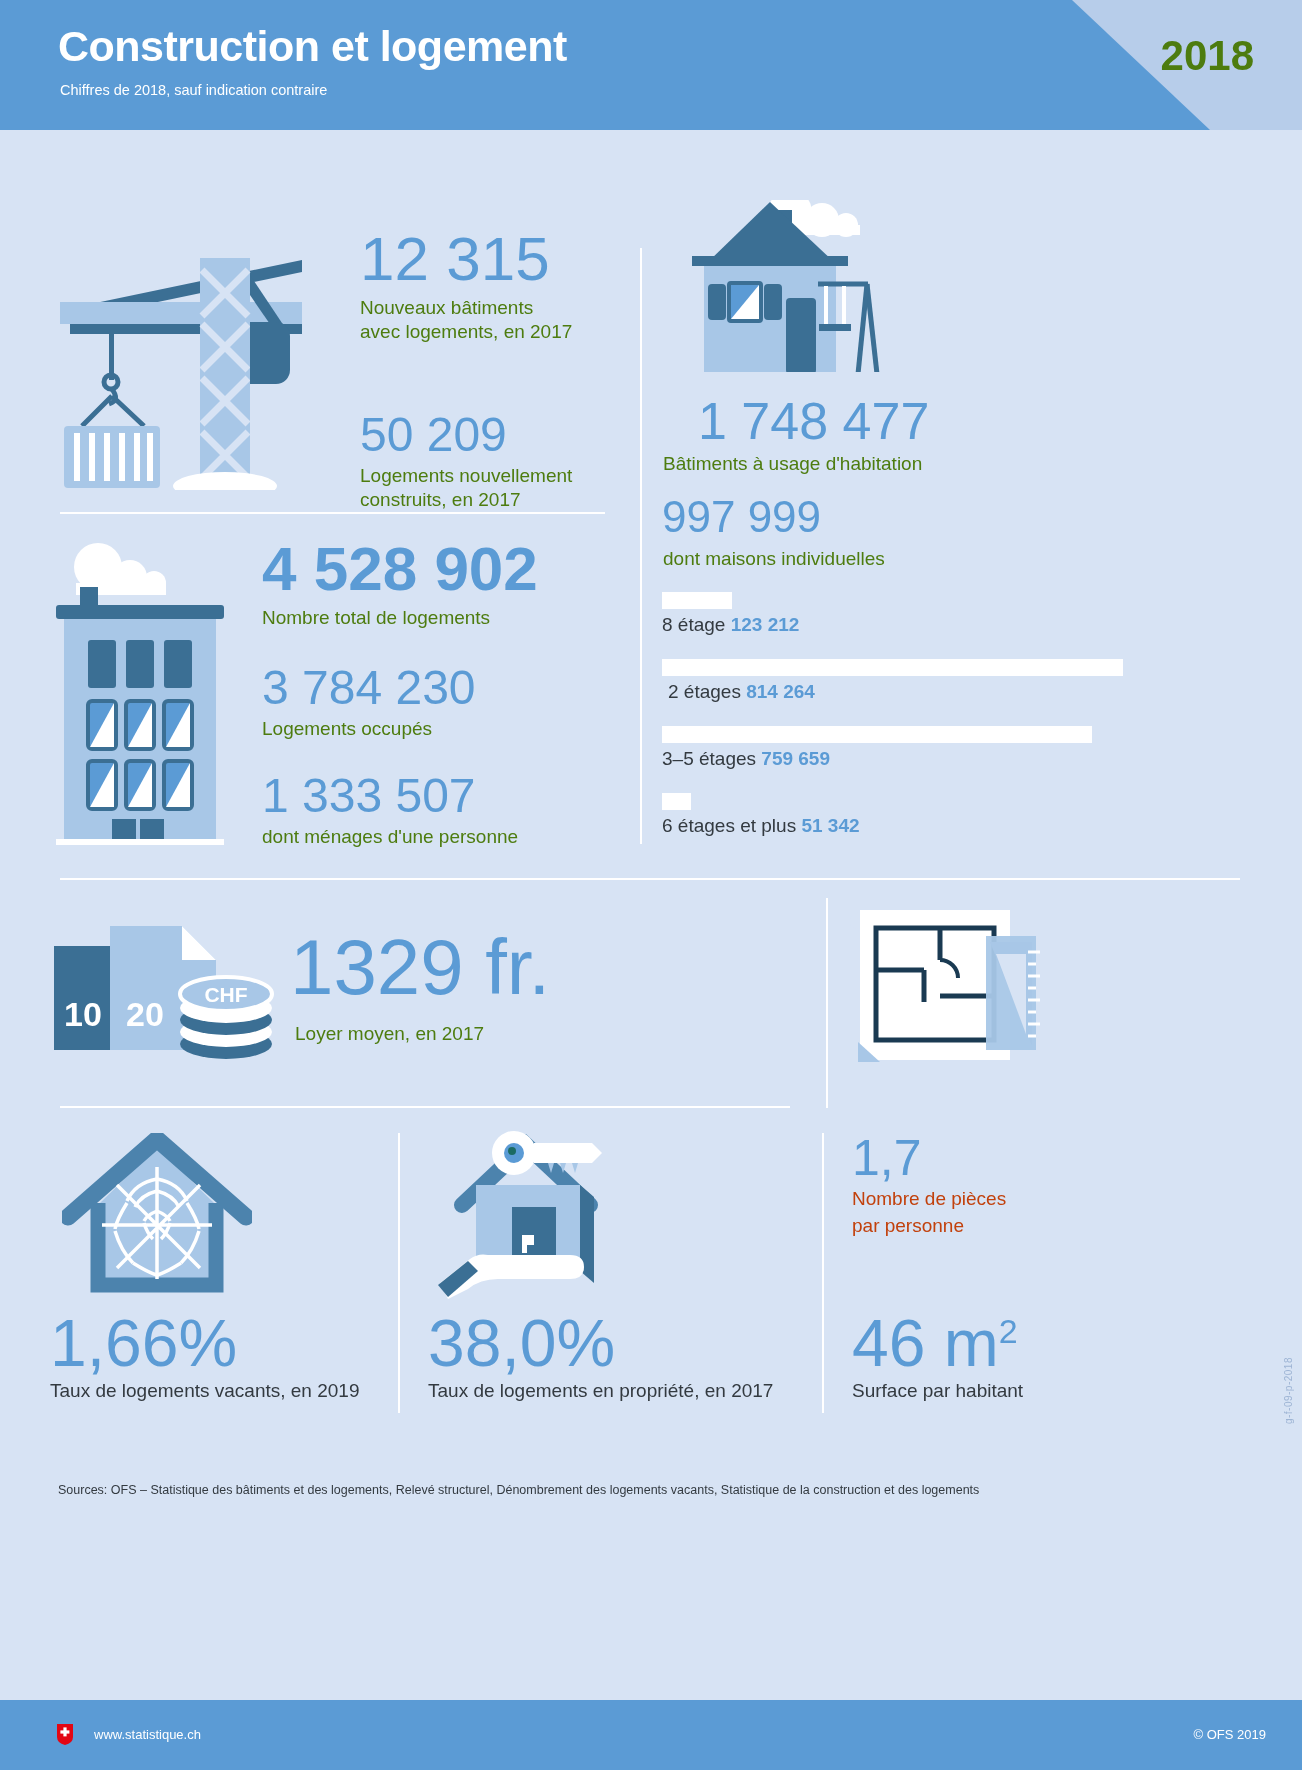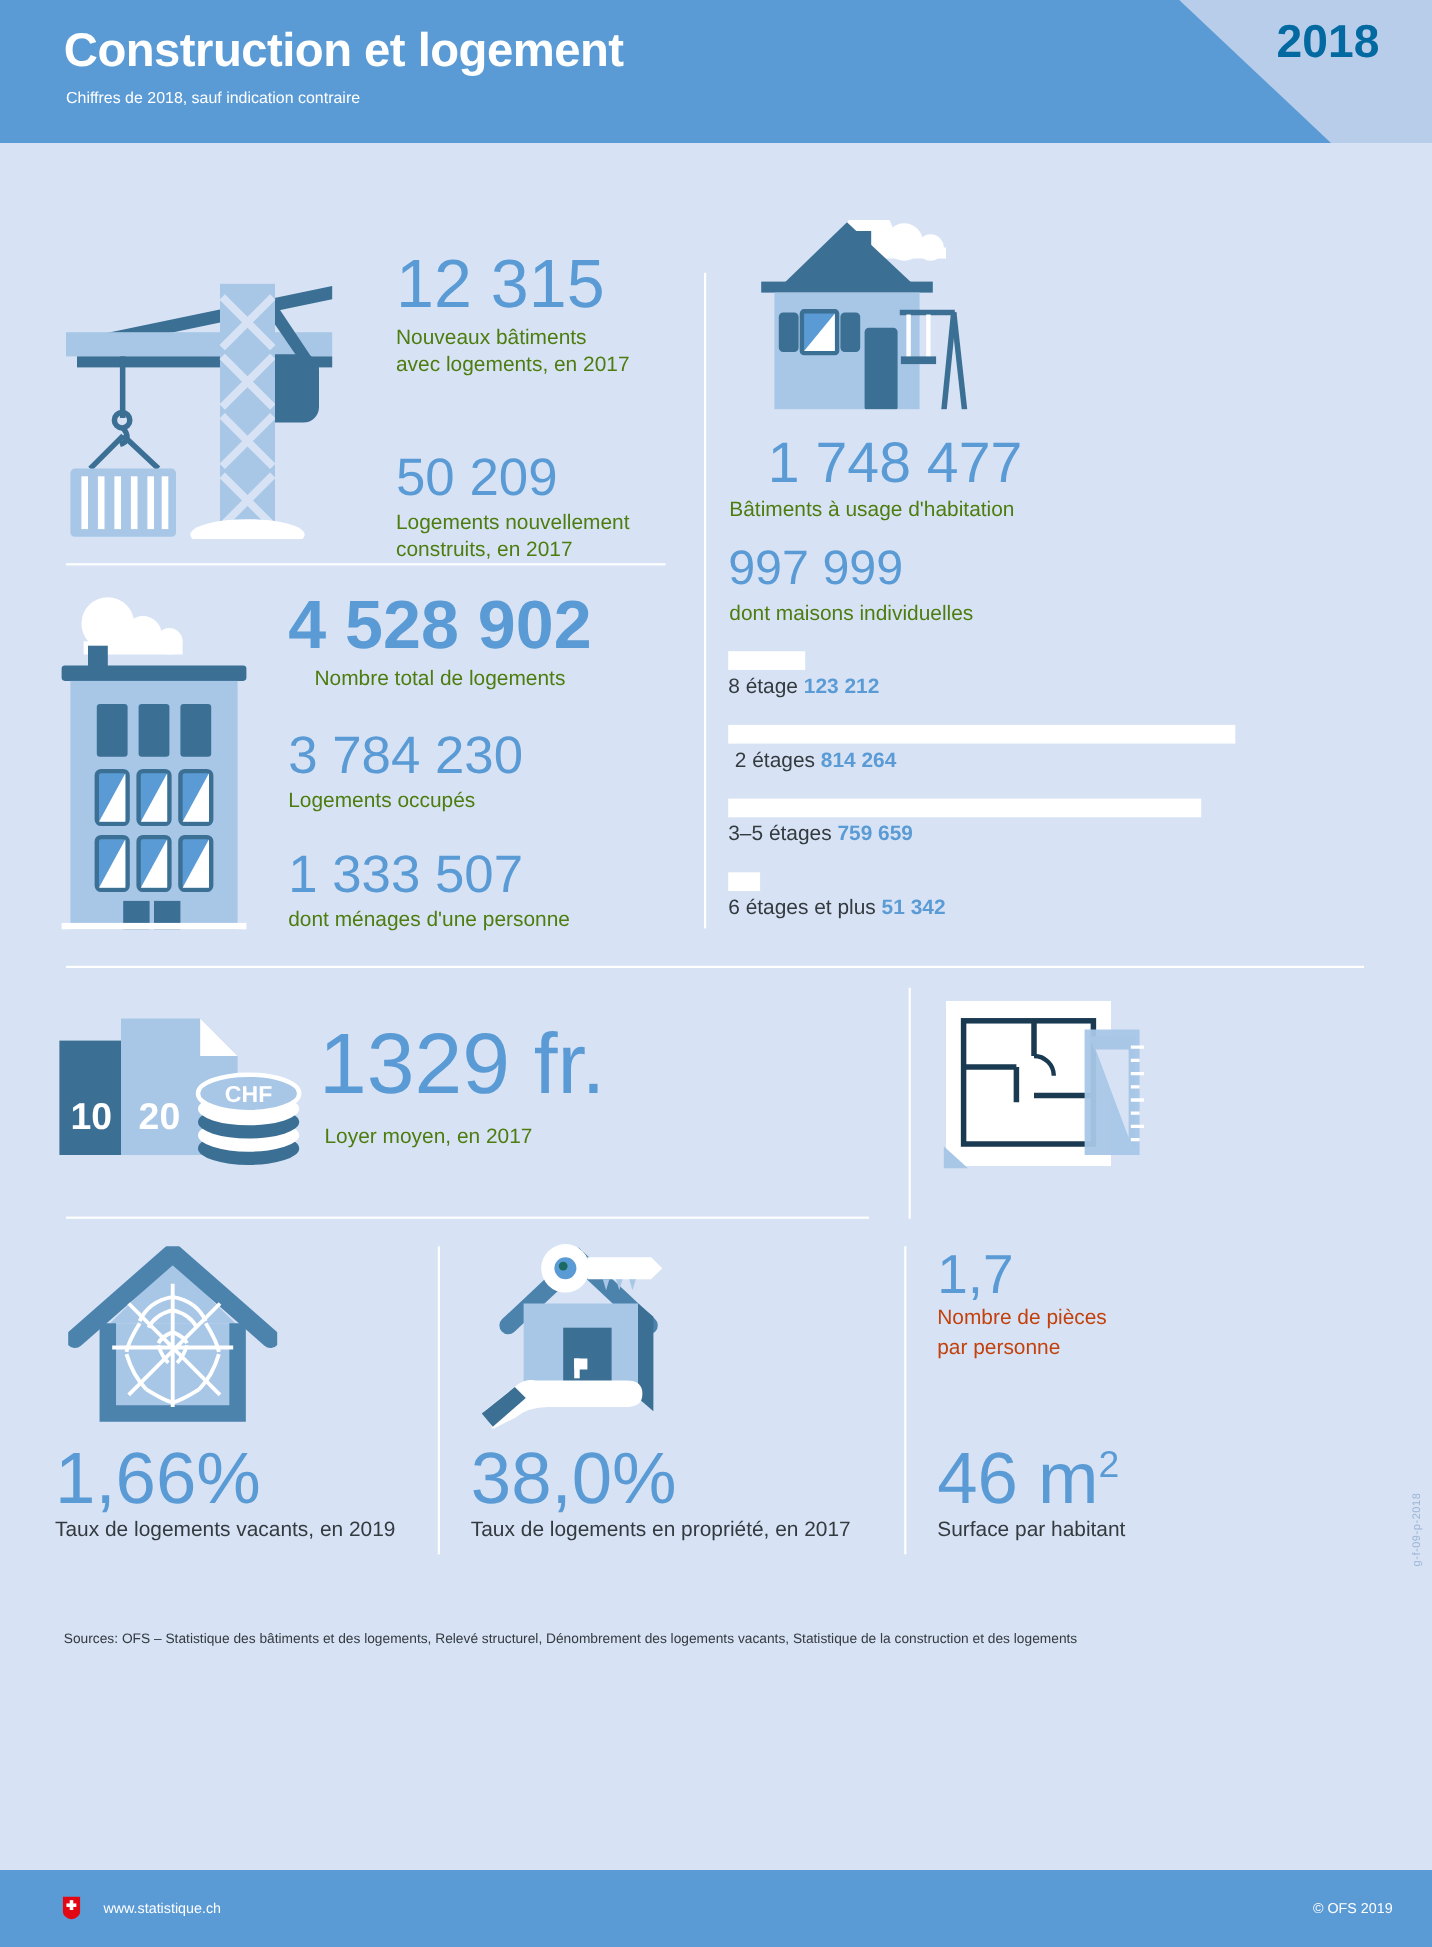--- a/index.html
+++ b/index.html
@@ -21,22 +21,22 @@
   }
   .header-title {
     position: absolute; left: 58px; top: 22px;
     font-size: 43px; font-weight: bold; color: #ffffff; letter-spacing: -0.5px;
   }
   .header-sub {
     position: absolute; left: 60px; top: 82px;
     font-size: 14.5px; color: #ffffff; font-weight: normal;
   }
   .header-year {
-    position: absolute; right: 48px; top: 14px;
-    font-size: 42px; font-weight: bold; color: #0369a1;
+    position: absolute; right: 48px; top: 32px;
+    font-size: 42px; font-weight: bold; color: #4d7c0f;
   }
 
   
   .big-num { color: #5b9bd5; font-weight: 300; line-height: 1; letter-spacing: 0px; }
   .caption { color: #4d7c0f; font-size: 19px; line-height: 1.28; }
   .hr { background: #ffffff; height: 2px; position: absolute; }
   .vr { background: #ffffff; width: 2px; position: absolute; }
 
   
   .s1 { position: absolute; left: 0; top: 130px; width: 1302px; height: 400px; }
@@ -228,21 +228,21 @@
 
         <rect x="62" y="284" width="24" height="26" fill="#3b6f94"></rect>
         <rect x="90" y="284" width="24" height="26" fill="#3b6f94"></rect>
 
         <rect x="6" y="304" width="168" height="6" fill="#ffffff"></rect>
       </svg>
     </div>
 
     <div class="s2-txt">
       <div class="big-num s2-n1">4 528 902</div>
-      <div class="caption" style="margin-top:6px;text-align:center;">Nombre total de logements</div>
+      <div class="caption" style="margin-top:6px;">Nombre total de logements</div>
       <div class="big-num s2-n2">3 784 230</div>
       <div class="caption" style="margin-top:5px;">Logements occupés</div>
       <div class="big-num s2-n3">1 333 507</div>
       <div class="caption" style="margin-top:5px;">dont ménages d'une personne</div>
     </div>
   </div>
 
   <div class="vr" style="left:640px; top:248px; height:596px;"></div>
 
   <div class="s3">

